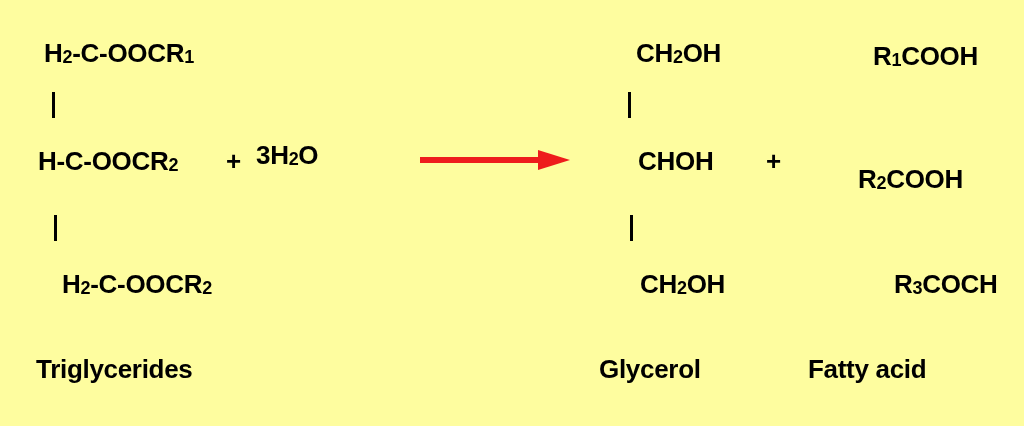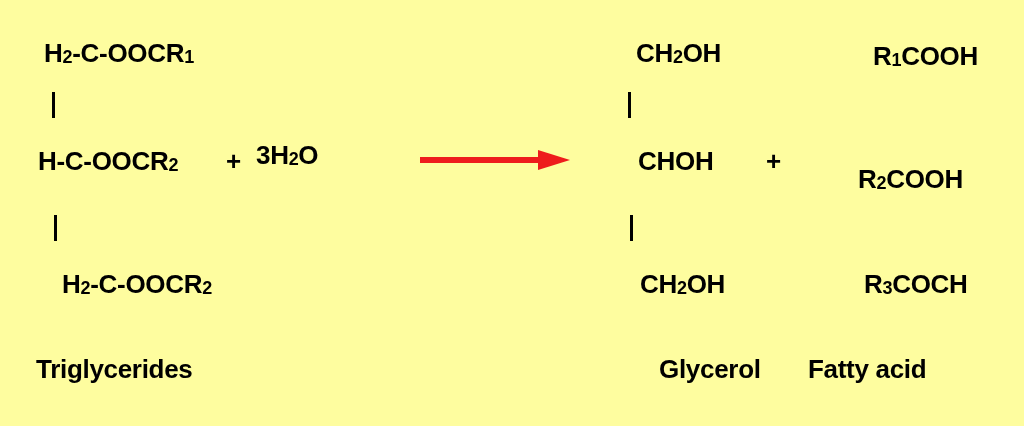--- a/index.html
+++ b/index.html
@@ -26,18 +26,18 @@
   <rect x="0" y="7" width="120" height="6" fill="#ee1c1c"></rect>
   <polygon points="118,0 150,10 118,20" fill="#ee1c1c"></polygon>
 </svg>
 
 <div class="t" style="left:636px;top:38px;"><span>CH</span><sub>2</sub><span>OH</span></div>
 <div class="bar" style="left:628px;top:92px;"></div>
 <div class="t" style="left:638px;top:146px;">CHOH</div>
 <div class="t" style="left:766px;top:146px;">+</div>
 <div class="bar" style="left:630px;top:215px;"></div>
 <div class="t" style="left:640px;top:269px;"><span>CH</span><sub>2</sub><span>OH</span></div>
-<div class="t" style="left:659px;top:354px;">Glycerol</div>
+<div class="t" style="left:599px;top:354px;">Glycerol</div>
 
 <div class="t" style="left:858px;top:41px;margin-left:15px;"><span>R</span><sub>1</sub><span>COOH</span></div>
 <div class="t" style="left:858px;top:164px;"><span>R</span><sub>2</sub><span>COOH</span></div>
-<div class="t" style="left:864px;top:269px;text-align:center;"><span>R</span><sub>3</sub><span>COCH</span></div>
+<div class="t" style="left:894px;top:269px;text-align:center;"><span>R</span><sub>3</sub><span>COCH</span></div>
 <div class="t" style="left:808px;top:354px;">Fatty acid</div>
 
 </body></html>

